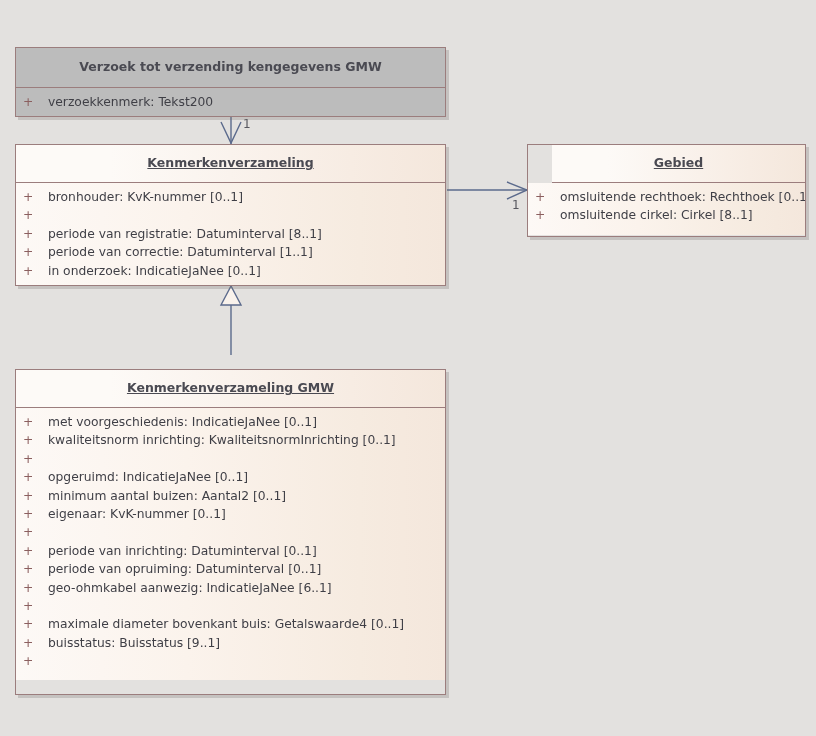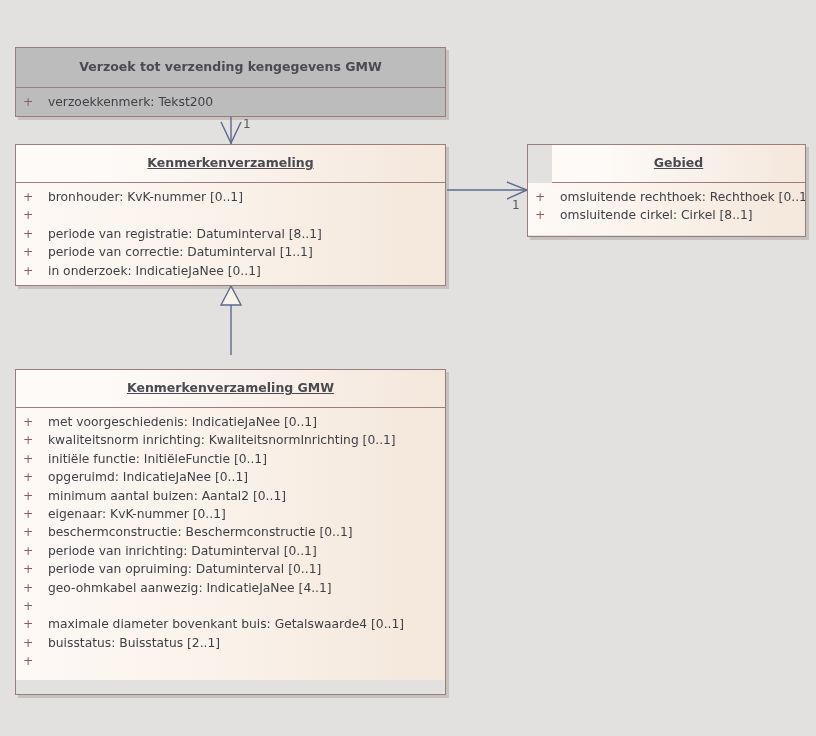--- a/index.html
+++ b/index.html
@@ -186,60 +186,58 @@
       <div class="attr-row">
         <span class="attr-vis">+</span>
         <span class="attr-text">met voorgeschiedenis: IndicatieJaNee [0..1]</span>
       </div>
       <div class="attr-row">
         <span class="attr-vis">+</span>
         <span class="attr-text">kwaliteitsnorm inrichting: KwaliteitsnormInrichting [0..1]</span>
       </div>
       <div class="attr-row">
         <span class="attr-vis">+</span>
-        <span class="attr-text">initiële functie: InitiëleFunctie [0..1]</span>
       </div>
       <div class="attr-row">
         <span class="attr-vis">+</span>
         <span class="attr-text">opgeruimd: IndicatieJaNee [0..1]</span>
       </div>
       <div class="attr-row">
         <span class="attr-vis">+</span>
         <span class="attr-text">minimum aantal buizen: Aantal2 [0..1]</span>
       </div>
       <div class="attr-row">
         <span class="attr-vis">+</span>
         <span class="attr-text">eigenaar: KvK-nummer [0..1]</span>
       </div>
       <div class="attr-row">
         <span class="attr-vis">+</span>
-        <span class="attr-text">beschermconstructie: Beschermconstructie [0..1]</span>
       </div>
       <div class="attr-row">
         <span class="attr-vis">+</span>
         <span class="attr-text">periode van inrichting: Datuminterval [0..1]</span>
       </div>
       <div class="attr-row">
         <span class="attr-vis">+</span>
         <span class="attr-text">periode van opruiming: Datuminterval [0..1]</span>
       </div>
       <div class="attr-row">
         <span class="attr-vis">+</span>
-        <span class="attr-text">geo-ohmkabel aanwezig: IndicatieJaNee [4..1]</span>
+        <span class="attr-text">geo-ohmkabel aanwezig: IndicatieJaNee [6..1]</span>
       </div>
       <div class="attr-row">
         <span class="attr-vis">+</span>
       </div>
       <div class="attr-row">
         <span class="attr-vis">+</span>
         <span class="attr-text">maximale diameter bovenkant buis: Getalswaarde4 [0..1]</span>
       </div>
       <div class="attr-row">
         <span class="attr-vis">+</span>
-        <span class="attr-text">buisstatus: Buisstatus [2..1]</span>
+        <span class="attr-text">buisstatus: Buisstatus [9..1]</span>
       </div>
       <div class="attr-row">
         <span class="attr-vis">+</span>
       </div>
     </div>
   </div>
 
 </div>
 
 </body></html>

